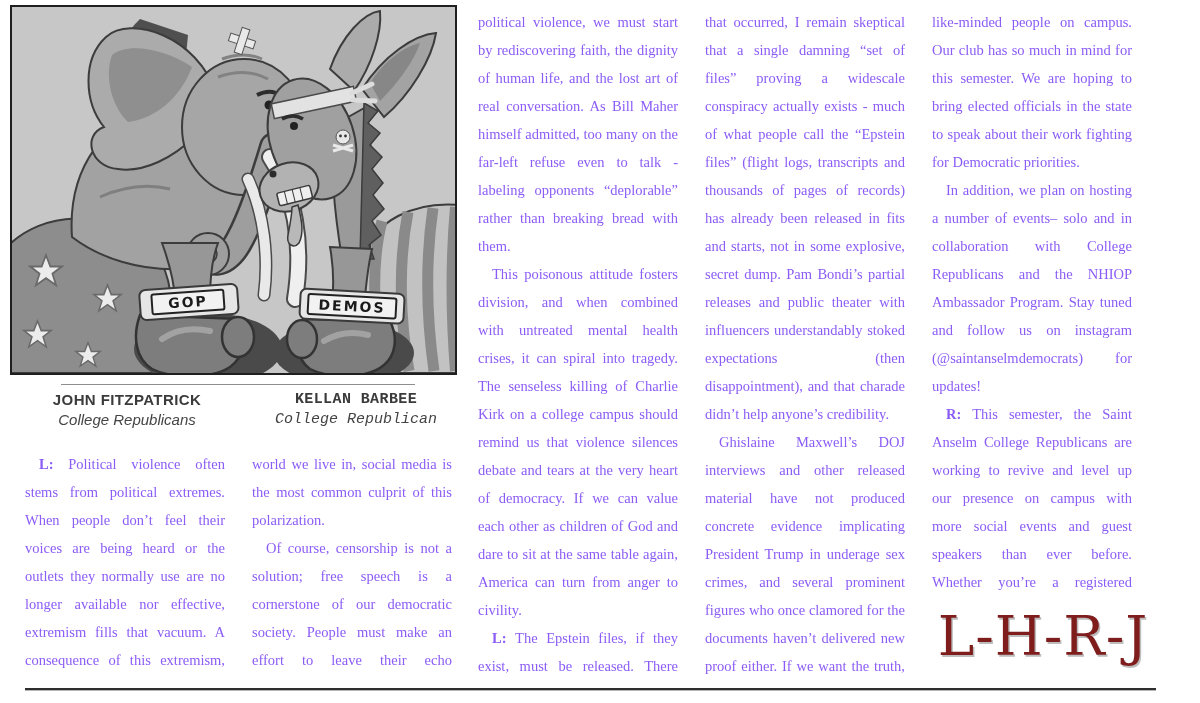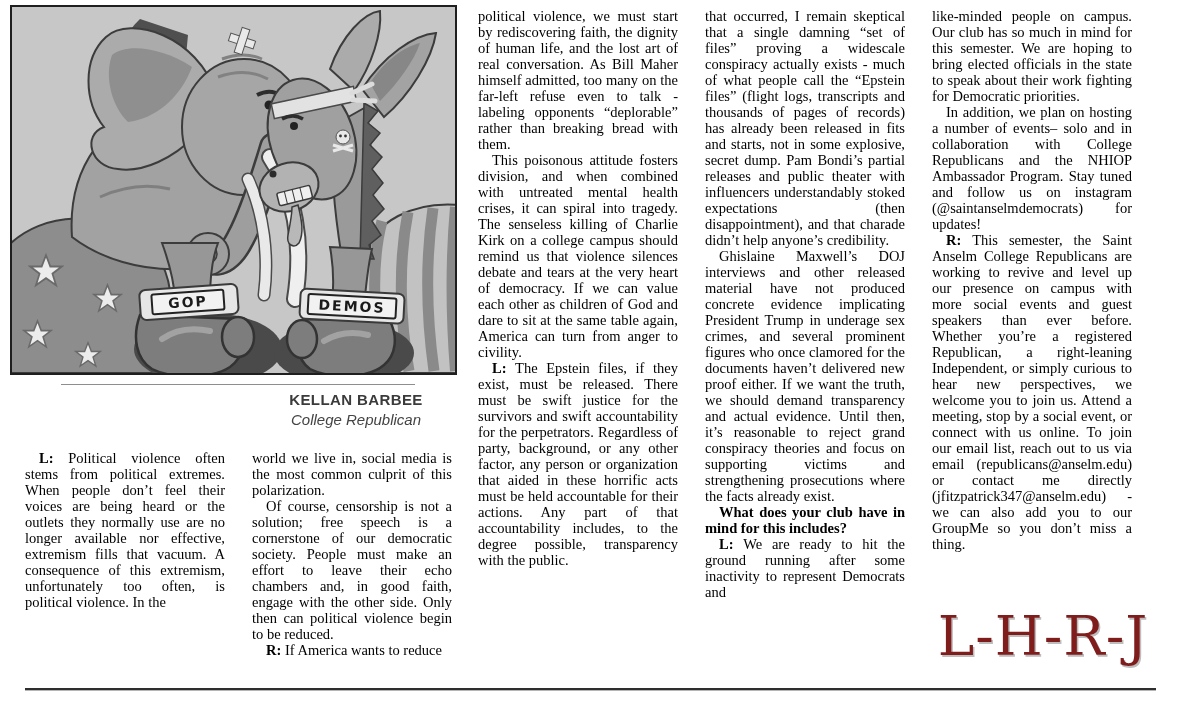--- a/index.html
+++ b/index.html
@@ -22,29 +22,29 @@
   
   .byline-divider {
     position: absolute; left: 61px; top: 384px;
     width: 354px; height: 1px; background: #8e8e8e;
   }
   .byline {
     position: absolute; top: 390px; width: 200px; text-align: center;
     font-family: "Liberation Sans", sans-serif; color: #3b3b3b;
   }
   .byline-left  { left: 27px; }
-  .byline-right { left: 256px; }
+  .byline-right { left: 256px; font-family: Liberation Mono, monospace; }
   .byline-name { font-weight: bold; font-size: 15px; letter-spacing: .4px; line-height: 20px; }
   .byline-affil { font-style: italic; font-size: 15px; line-height: 20px; color: #444; }
 
   
   .col {
     position: absolute; width: 200px;
-    font-size: 14.5px; line-height: 16px;
-    text-align: justify; color: #000000;
+    font-size: 14.5px; line-height: 28px;
+    text-align: justify; color: #8b5cf6;
     overflow: hidden; overflow-wrap: break-word;
   }
   .col p { margin: 0; }
   .col p.indent { text-indent: 14px; }
   .col p.question { font-weight: bold; }
   .c1 { left: 25px;  top: 450px; height: 232px; }
   .c2 { left: 252px; top: 450px; height: 232px; }
   .c3 { left: 478px; top: 8px;   height: 676px; }
   .c4 { left: 705px; top: 8px;   height: 676px; }
   .c5 { left: 932px; top: 8px;   height: 592px; }
@@ -194,20 +194,24 @@
           <rect x="288" y="284" width="104" height="30" rx="6" fill="#e6e6e6" stroke="#3a3a3a" stroke-width="2"></rect>
           <rect x="296" y="289" width="88" height="20" rx="2" fill="#f2f2f2" stroke="#222" stroke-width="2"></rect>
           <text x="340" y="304" text-anchor="middle" font-family="DejaVu Sans, sans-serif" font-size="14" font-weight="bold" letter-spacing="2" fill="#1a1a1a">DEMOS</text>
         </g>
       </g>
     </svg>
   </figure>
 
   <div class="byline-divider"></div>
 
+  <div class="byline byline-left">
+    <div class="byline-name">JOHN FITZPATRICK</div>
+    <div class="byline-affil">College Republicans</div>
+  </div>
 
   <div class="byline byline-right">
     <div class="byline-name">KELLAN BARBEE</div>
     <div class="byline-affil">College Republican</div>
   </div>
 
   <div class="col c1">
       <p class="indent"><strong>L: </strong>Political violence often stems from political extremes. When people don’t feel their voices are being heard or the outlets they normally use are no longer available nor effective, extremism fills that vacuum. A consequence of this extremism, unfortunately too often, is political violence. In the</p>
     </div>
   <div class="col c2">

